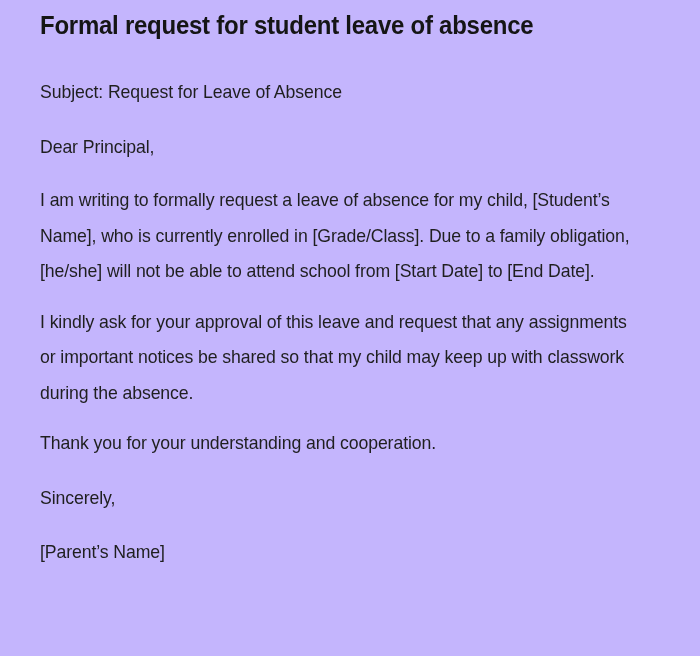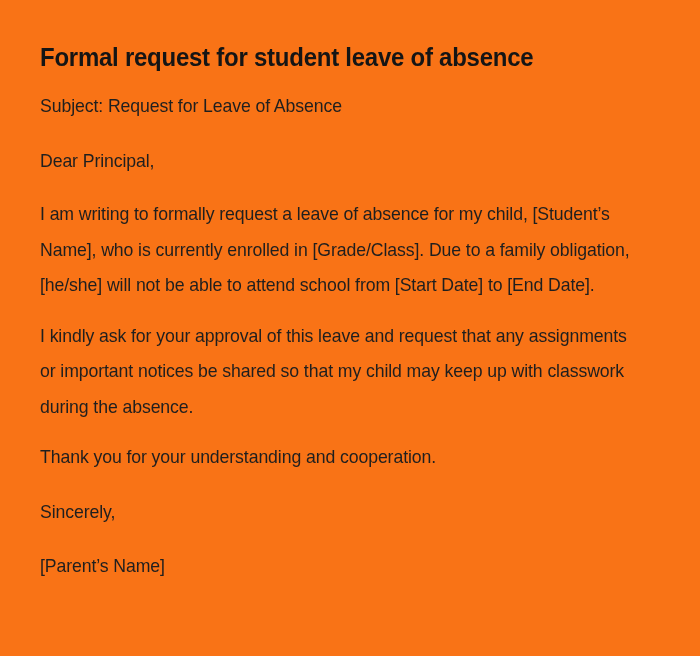--- a/index.html
+++ b/index.html
@@ -12,38 +12,38 @@
     background: #ffffff;
     font-family: "Liberation Sans", sans-serif;
     color: #1c1c1c;
     overflow: hidden;
   }
 
   .page {
     box-sizing: border-box;
     width: 700px;
     height: 656px;
-    background: #f97316;
-    padding: 40px 65px 20px 40px;
+    background: #c4b5fd;
+    padding: 8px 65px 20px 40px;
   }
 
   .doc-title {
     margin: 0 0 0 0;
     font-size: 25.5px;
     line-height: 34px;
     font-weight: 700;
     letter-spacing: -0.25px;
     color: #151515;
     transform: scaleX(0.94);
     transform-origin: left center;
     white-space: nowrap;
   }
 
   .doc-body {
-    margin-top: 14px;
+    margin-top: 32px;
   }
 
   .para {
     margin: 0 0 16px 0;
     font-size: 18.5px;
     line-height: 35.5px;
     font-weight: 400;
     color: #1f1f1f;
     letter-spacing: -0.1px;
     transform: scaleX(0.955);

